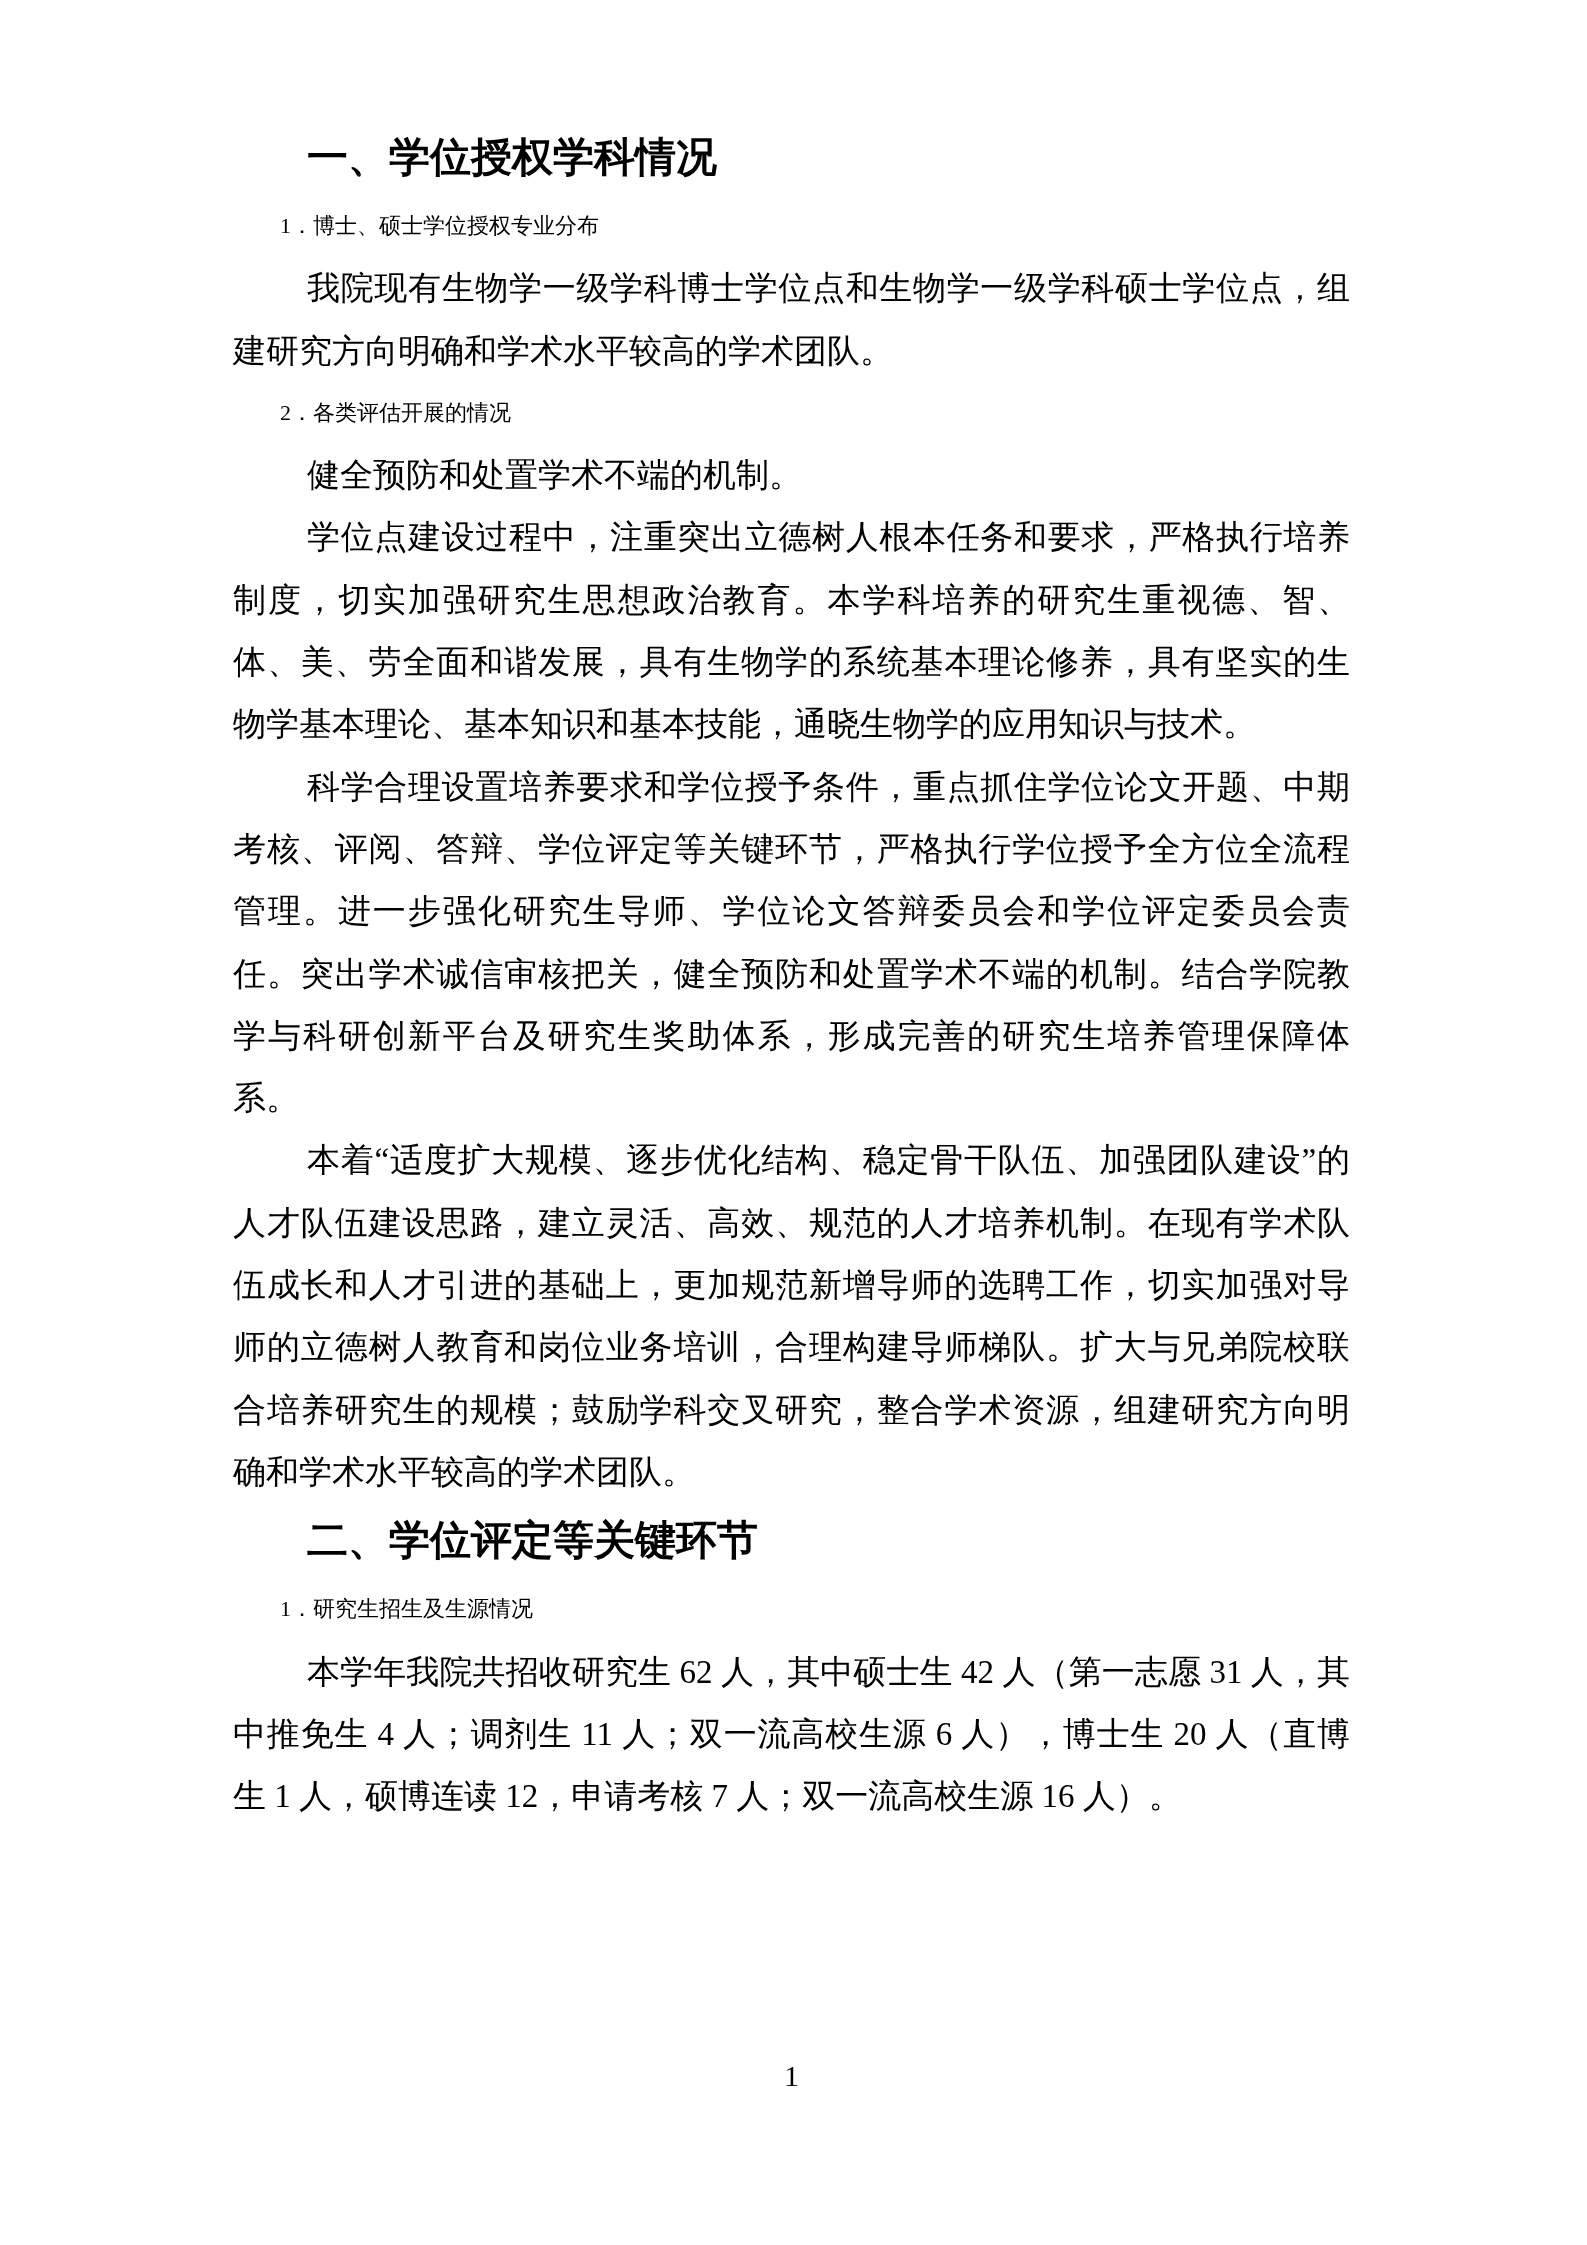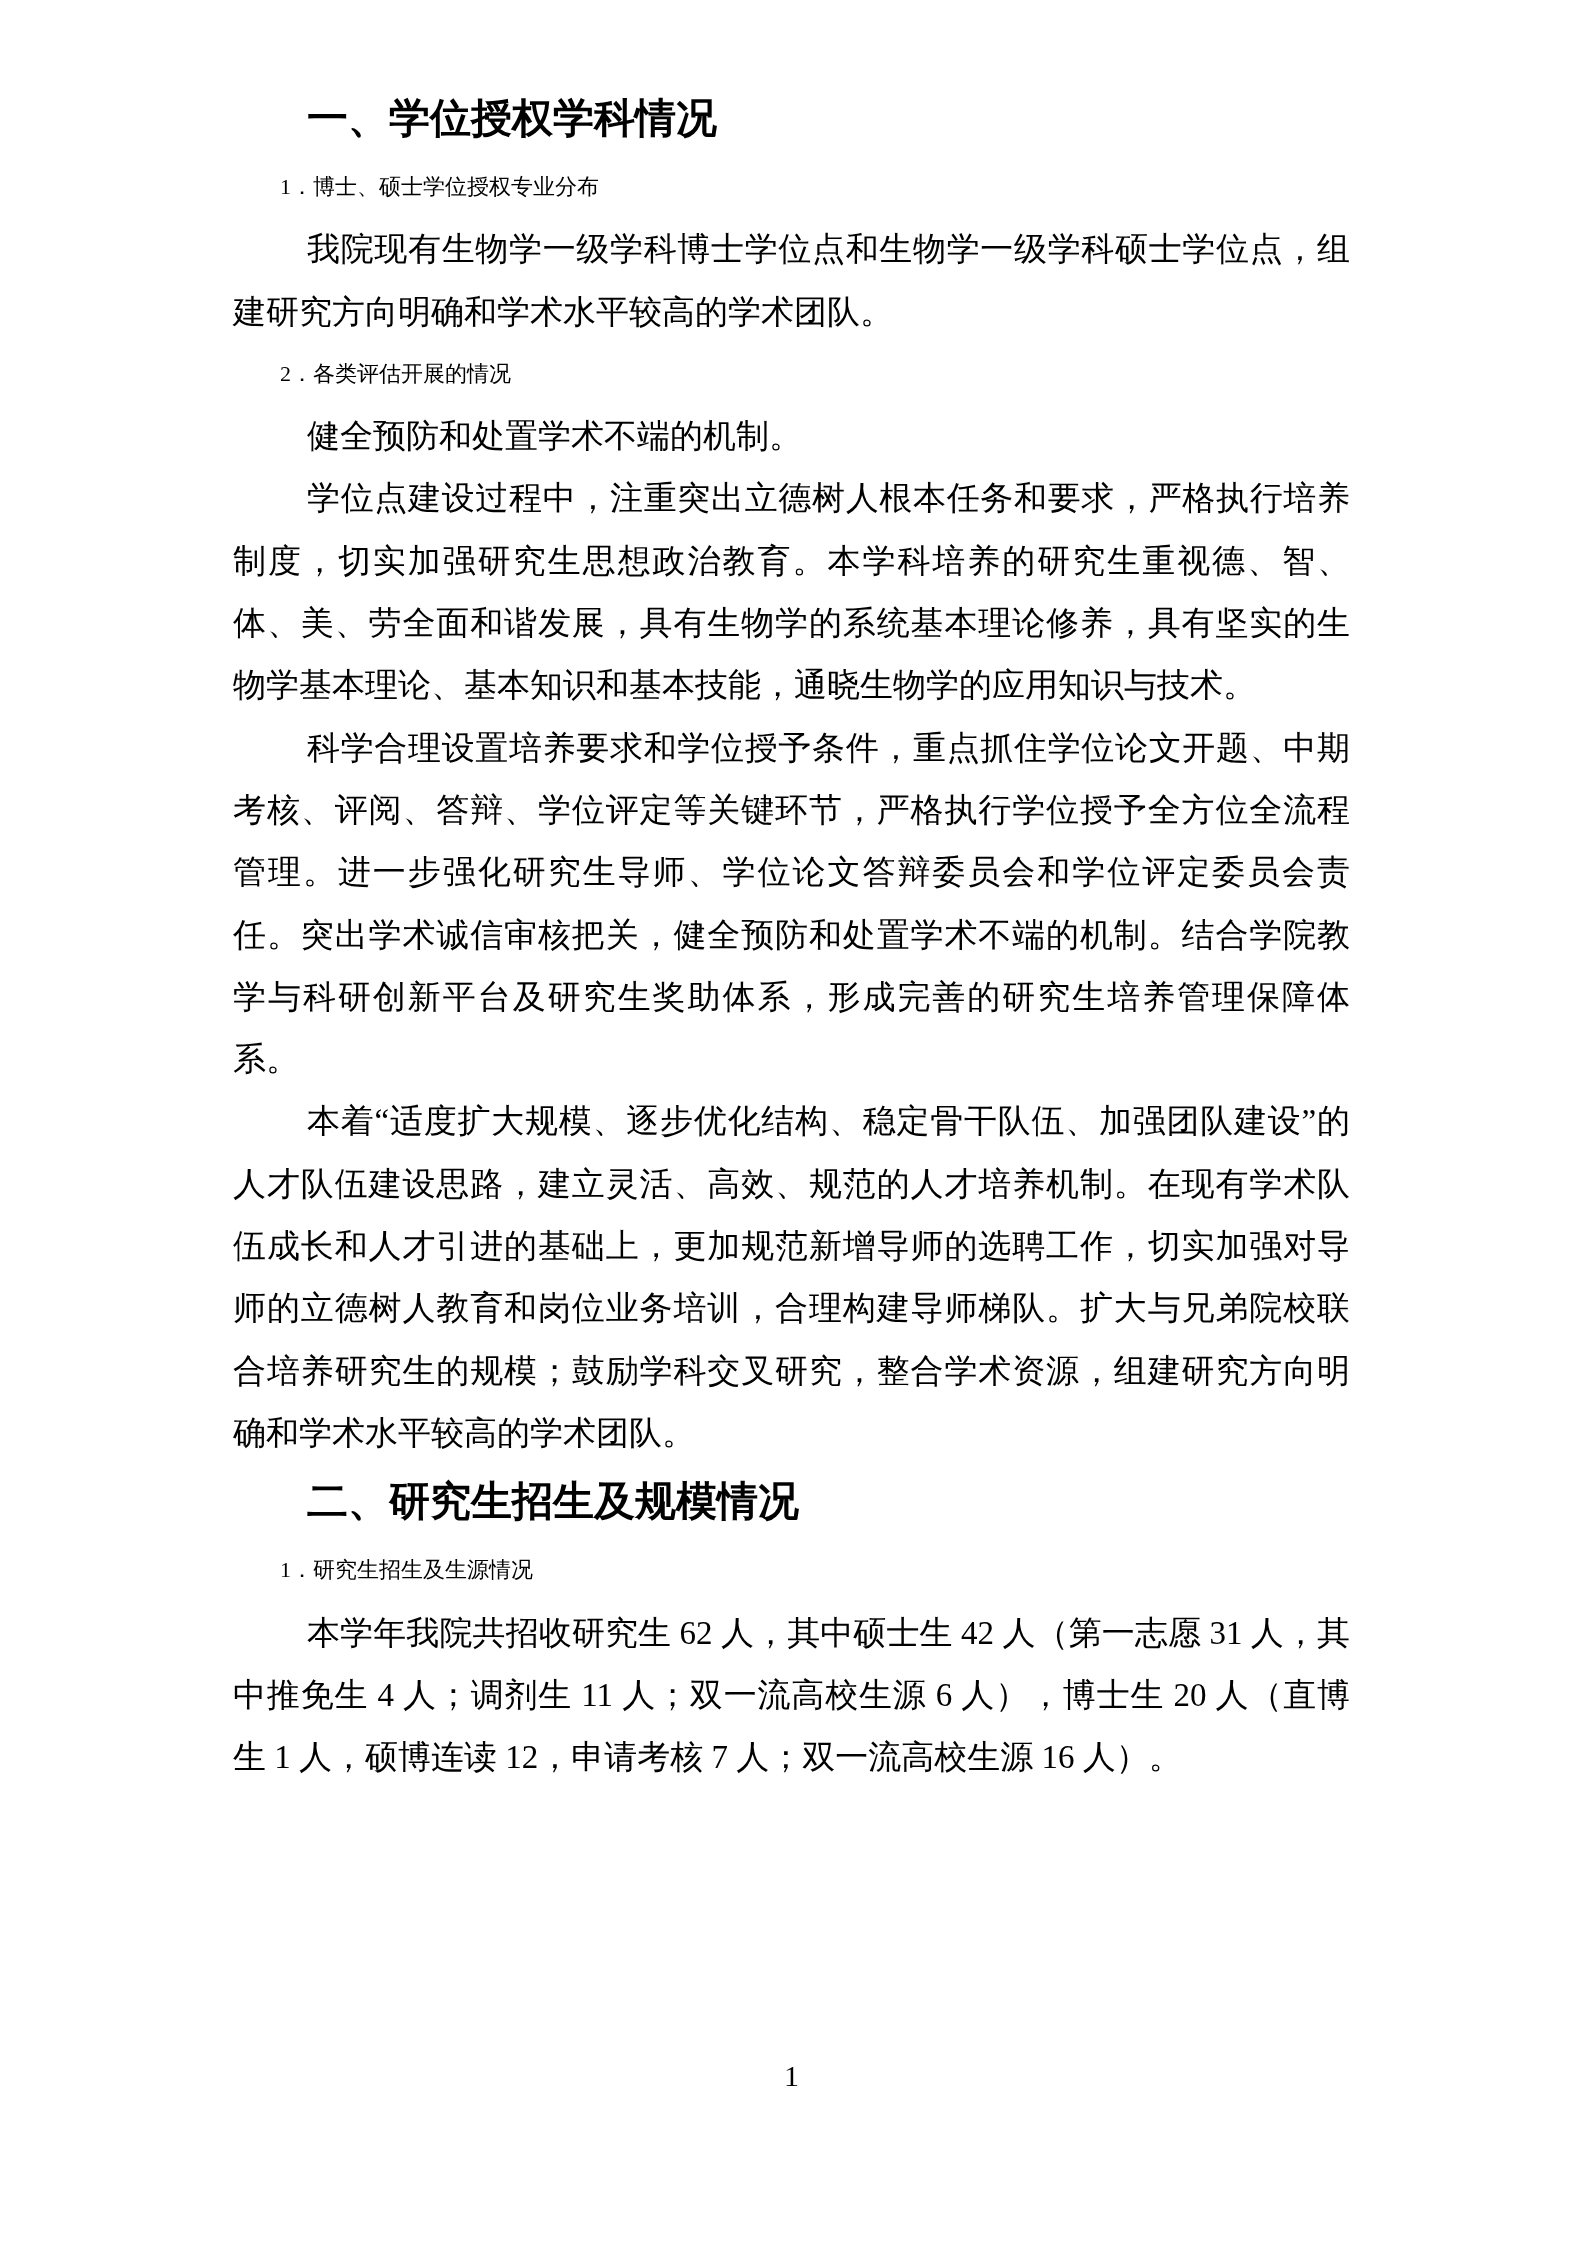--- a/index.html
+++ b/index.html
@@ -15,21 +15,21 @@
     color: #000000;
   }
   .page {
     position: absolute;
     top: 0;
     left: 0;
     width: 1587px;
     height: 2245px;
     background: #ffffff;
     box-sizing: border-box;
-    padding: 81px 237px 0 233px;
+    padding: 120px 237px 0 233px;
   }
   .h1 {
     font-size: 41px;
     line-height: 75px;
     font-weight: bold;
     text-indent: 74px;
     margin: 0;
     white-space: nowrap;
   }
   .h2 {
@@ -63,18 +63,18 @@
 
 <div class="page">
   <div class="h1">一、学位授权学科情况</div>
   <div class="h2">1．博士、硕士学位授权专业分布</div>
   <div class="para">我院现有生物学一级学科博士学位点和生物学一级学科硕士学位点，组建研究方向明确和学术水平较高的学术团队。</div>
   <div class="h2">2．各类评估开展的情况</div>
   <div class="para">健全预防和处置学术不端的机制。</div>
   <div class="para">学位点建设过程中，注重突出立德树人根本任务和要求，严格执行培养制度，切实加强研究生思想政治教育。本学科培养的研究生重视德、智、体、美、劳全面和谐发展，具有生物学的系统基本理论修养，具有坚实的生物学基本理论、基本知识和基本技能，通晓生物学的应用知识与技术。</div>
   <div class="para">科学合理设置培养要求和学位授予条件，重点抓住学位论文开题、中期考核、评阅、答辩、学位评定等关键环节，严格执行学位授予全方位全流程管理。进一步强化研究生导师、学位论文答辩委员会和学位评定委员会责任。突出学术诚信审核把关，健全预防和处置学术不端的机制。结合学院教学与科研创新平台及研究生奖助体系，形成完善的研究生培养管理保障体系。</div>
   <div class="para">本着“适度扩大规模、逐步优化结构、稳定骨干队伍、加强团队建设”的人才队伍建设思路，建立灵活、高效、规范的人才培养机制。在现有学术队伍成长和人才引进的基础上，更加规范新增导师的选聘工作，切实加强对导师的立德树人教育和岗位业务培训，合理构建导师梯队。扩大与兄弟院校联合培养研究生的规模；鼓励学科交叉研究，整合学术资源，组建研究方向明确和学术水平较高的学术团队。</div>
-  <div class="h1">二、研究生招生及规模情况</div>
+  <div class="h1">二、学位评定等关键环节</div>
   <div class="h2">1．研究生招生及生源情况</div>
   <div class="para">本学年我院共招收研究生 62 人，其中硕士生 42 人（第一志愿 31 人，其中推免生 4 人；调剂生 11 人；双一流高校生源 6 人），博士生 20 人（直博生 1 人，硕博连读 12，申请考核 7 人；双一流高校生源 16 人）。</div>
 
   <div class="page-footer">1</div>
 </div>
 
 </body></html>

